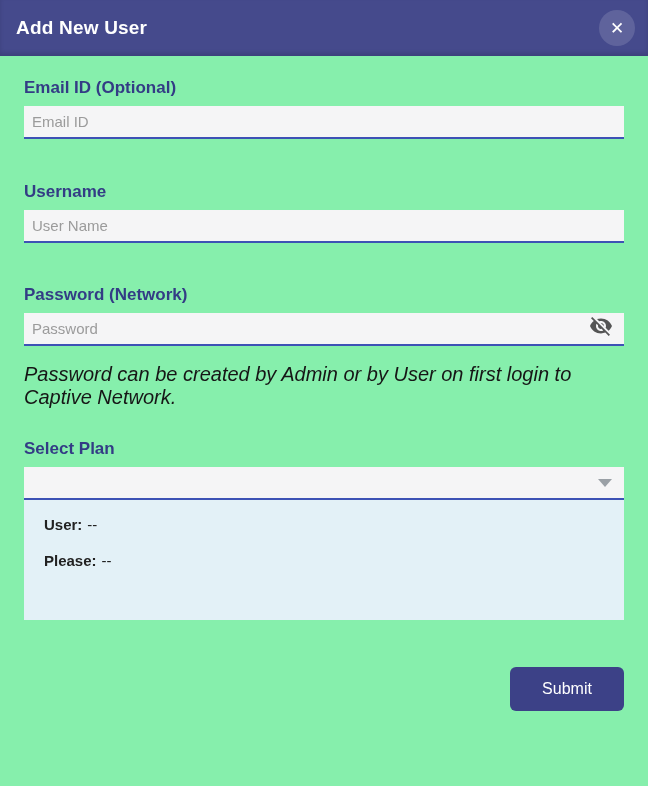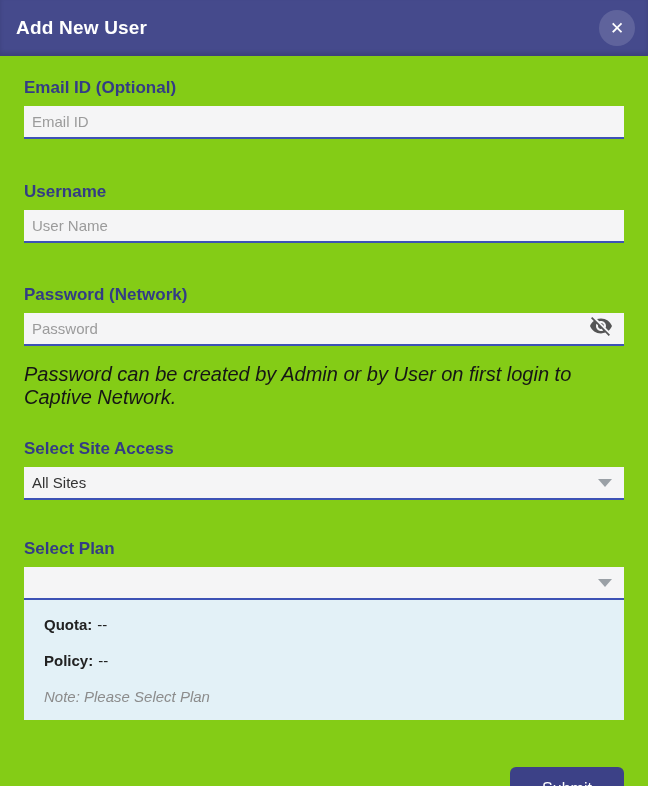--- a/index.html
+++ b/index.html
@@ -7,21 +7,21 @@
     padding: 0;
     width: 648px;
     height: 786px;
     background: #ffffff;
     font-family: "Liberation Sans", sans-serif;
     overflow: hidden;
   }
   .modal {
     width: 648px;
     height: 786px;
-    background: #84cc16;
+    background: #86efac;
     display: flex;
     flex-direction: column;
   }
   
   .modal-header {
     height: 56px;
     flex: 0 0 56px;
     background: #454a8c;
     display: flex;
     align-items: center;
@@ -191,42 +191,34 @@
           <span>
             <svg viewBox="0 0 24 24" width="28" height="24">
               <path d="M12 7c2.76 0 5 2.24 5 5 0 .65-.13 1.26-.36 1.83l2.92 2.92c1.51-1.26 2.7-2.89 3.43-4.75-1.73-4.39-6-7.5-11-7.5-1.4 0-2.74.25-3.98.7l2.16 2.16C10.74 7.13 11.35 7 12 7zM2 4.27l2.28 2.28.46.46C3.08 8.3 1.78 10.02 1 12c1.73 4.39 6 7.5 11 7.5 1.55 0 3.03-.3 4.38-.84l.42.42L19.73 22 21 20.73 3.27 3 2 4.27zM7.53 9.8l1.55 1.55c-.05.21-.08.43-.08.65 0 1.66 1.34 3 3 3 .22 0 .44-.03.65-.08l1.55 1.55c-.67.33-1.41.53-2.2.53-2.76 0-5-2.24-5-5 0-.79.2-1.53.53-2.2zm4.31-.78l3.15 3.15.02-.16c0-1.66-1.34-3-3-3l-.17.01z"></path>
             </svg>
           </span>
         </button>
       </div>
       <div class="helper-note">Password can be created by Admin or by User on first login to Captive Network.</div>
     </div>
 
-    <div class="group site">
-      <label class="field-label">Select Site Access</label>
-      <div class="select-box">
-        <span class="select-value">All Sites</span>
-        <span class="chevron"></span>
-      </div>
-    </div>
 
     <div class="group plan">
       <label class="field-label">Select Plan</label>
       <div class="select-box">
         <span class="select-value"></span>
         <span class="chevron"></span>
       </div>
       <div class="plan-info">
         <div class="info-row">
-          <span class="info-label">Quota:</span><span>--</span>
+          <span class="info-label">User:</span><span>--</span>
         </div>
         <div class="info-row">
-          <span class="info-label">Policy:</span><span>--</span>
+          <span class="info-label">Please:</span><span>--</span>
         </div>
-        <div class="info-note">Note: Please Select Plan</div>
       </div>
     </div>
 
     <div class="footer">
       <button class="submit-btn">Submit</button>
     </div>
 
   </div>
 </div>
 

